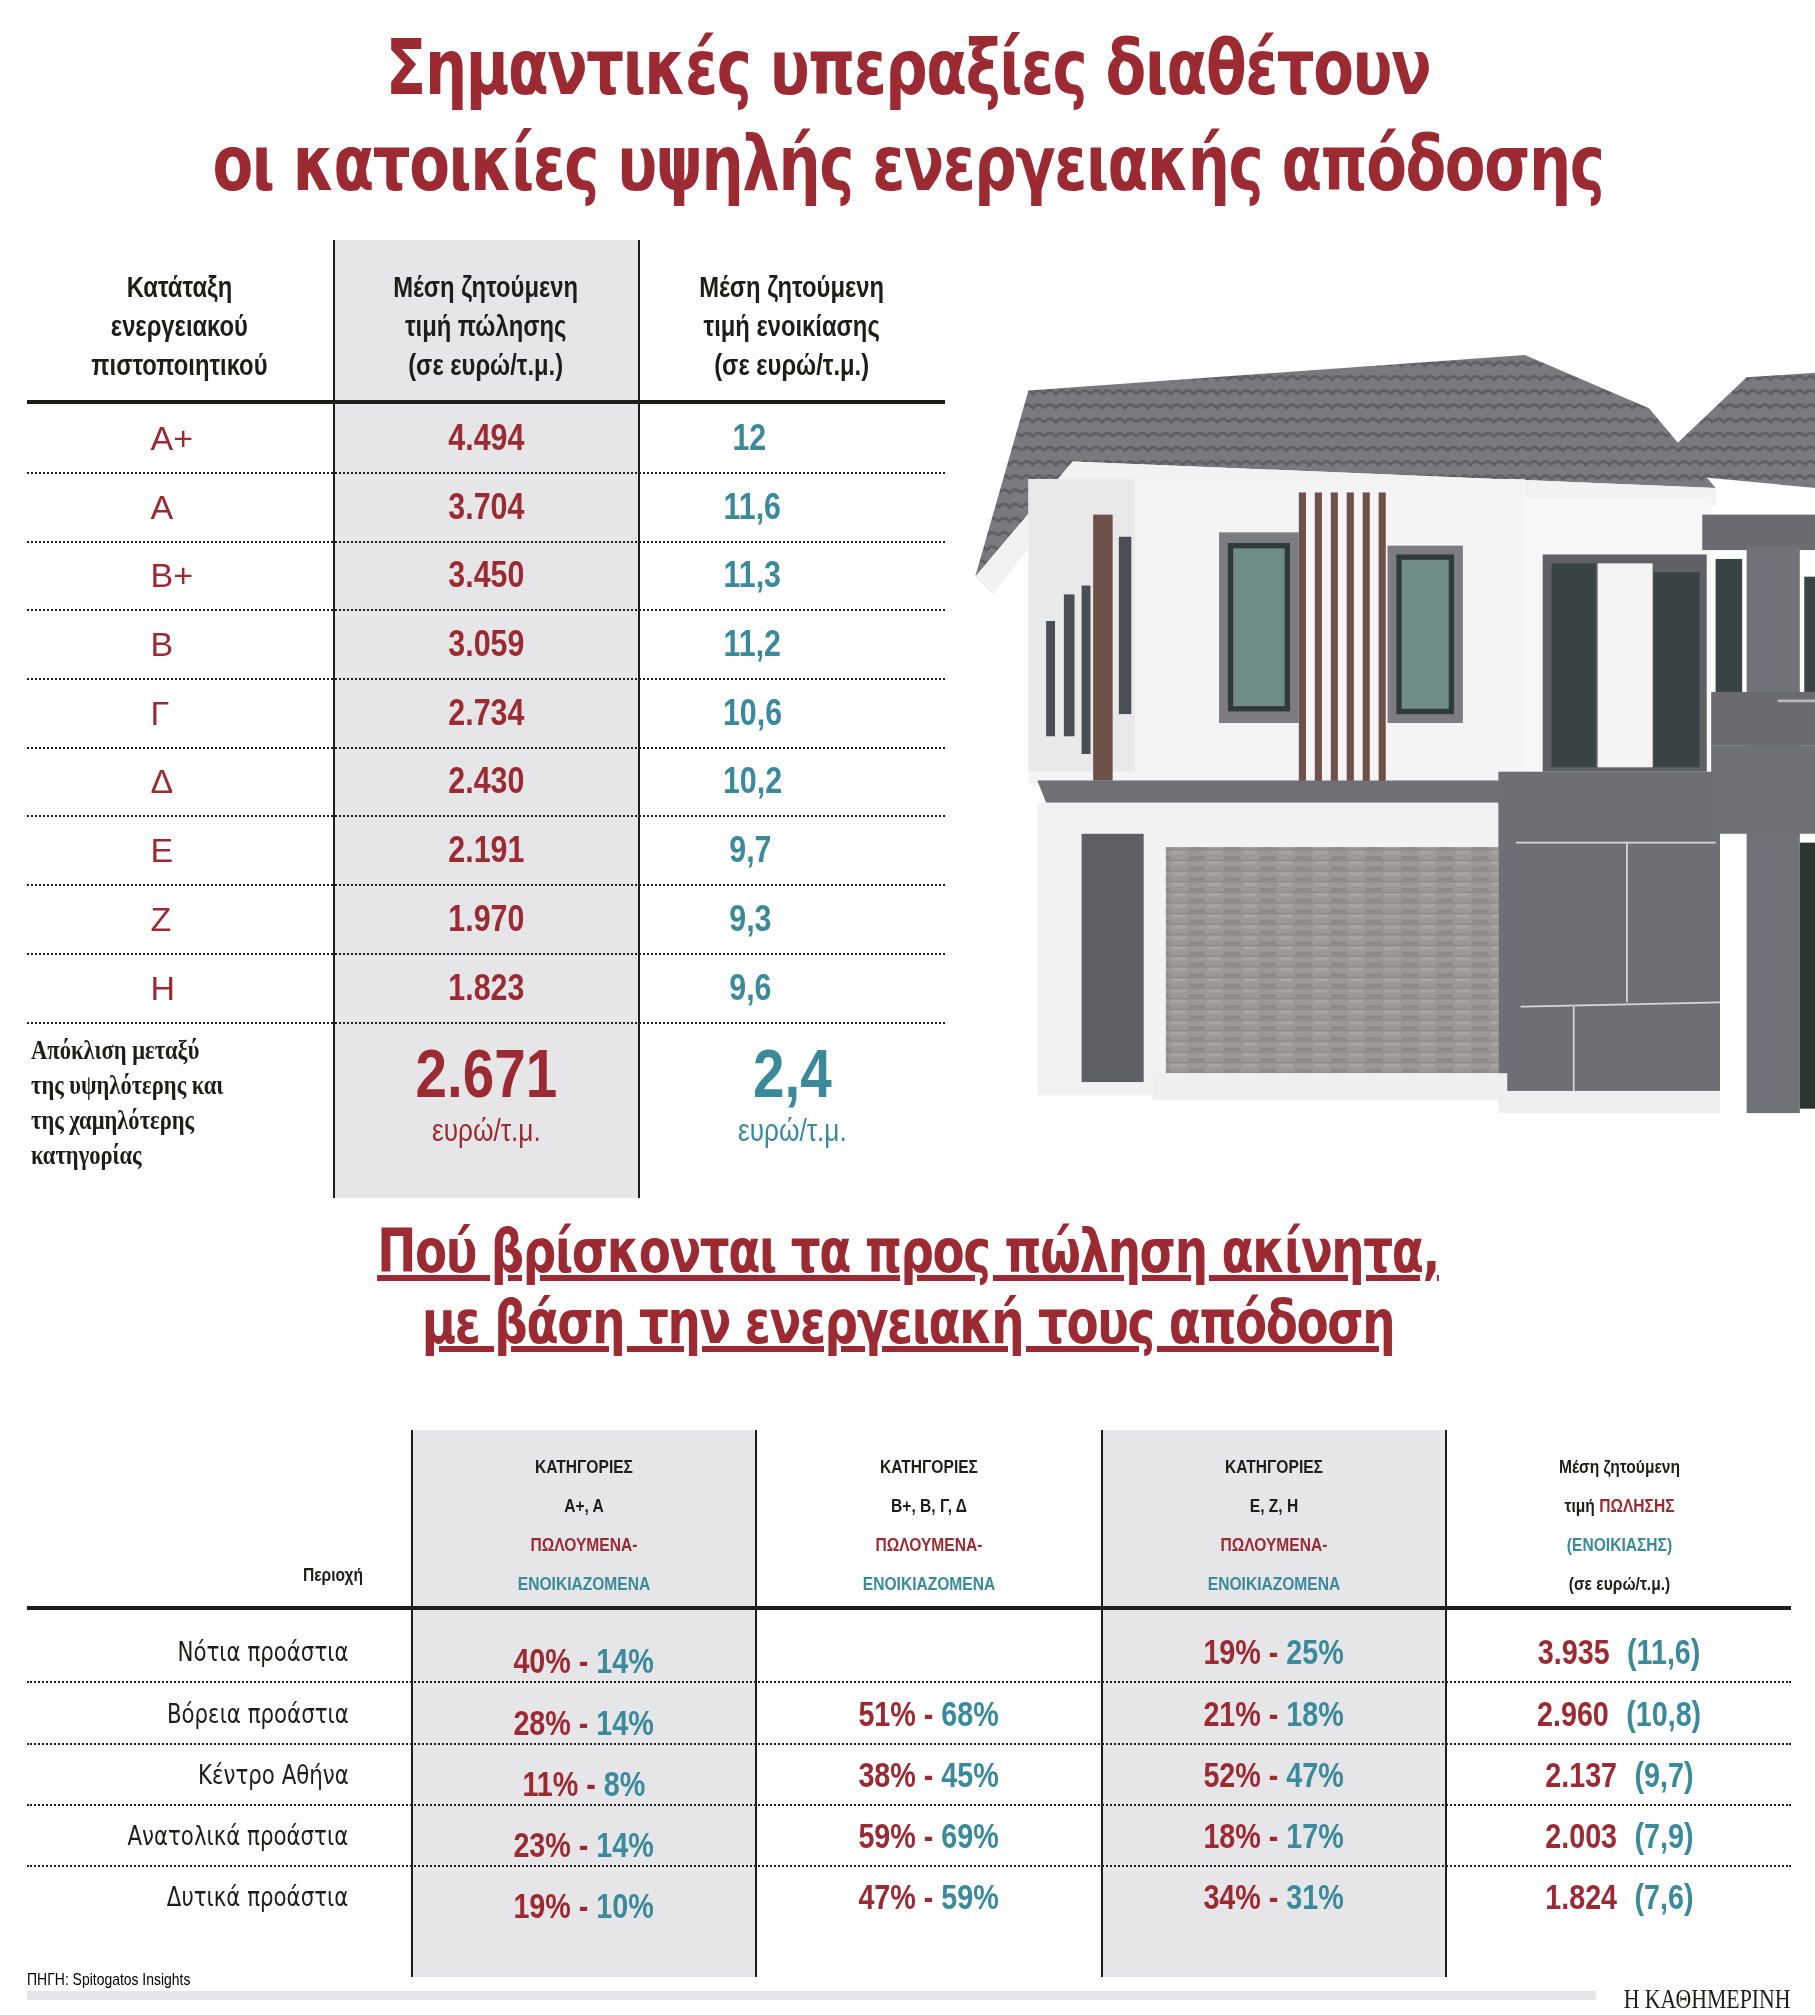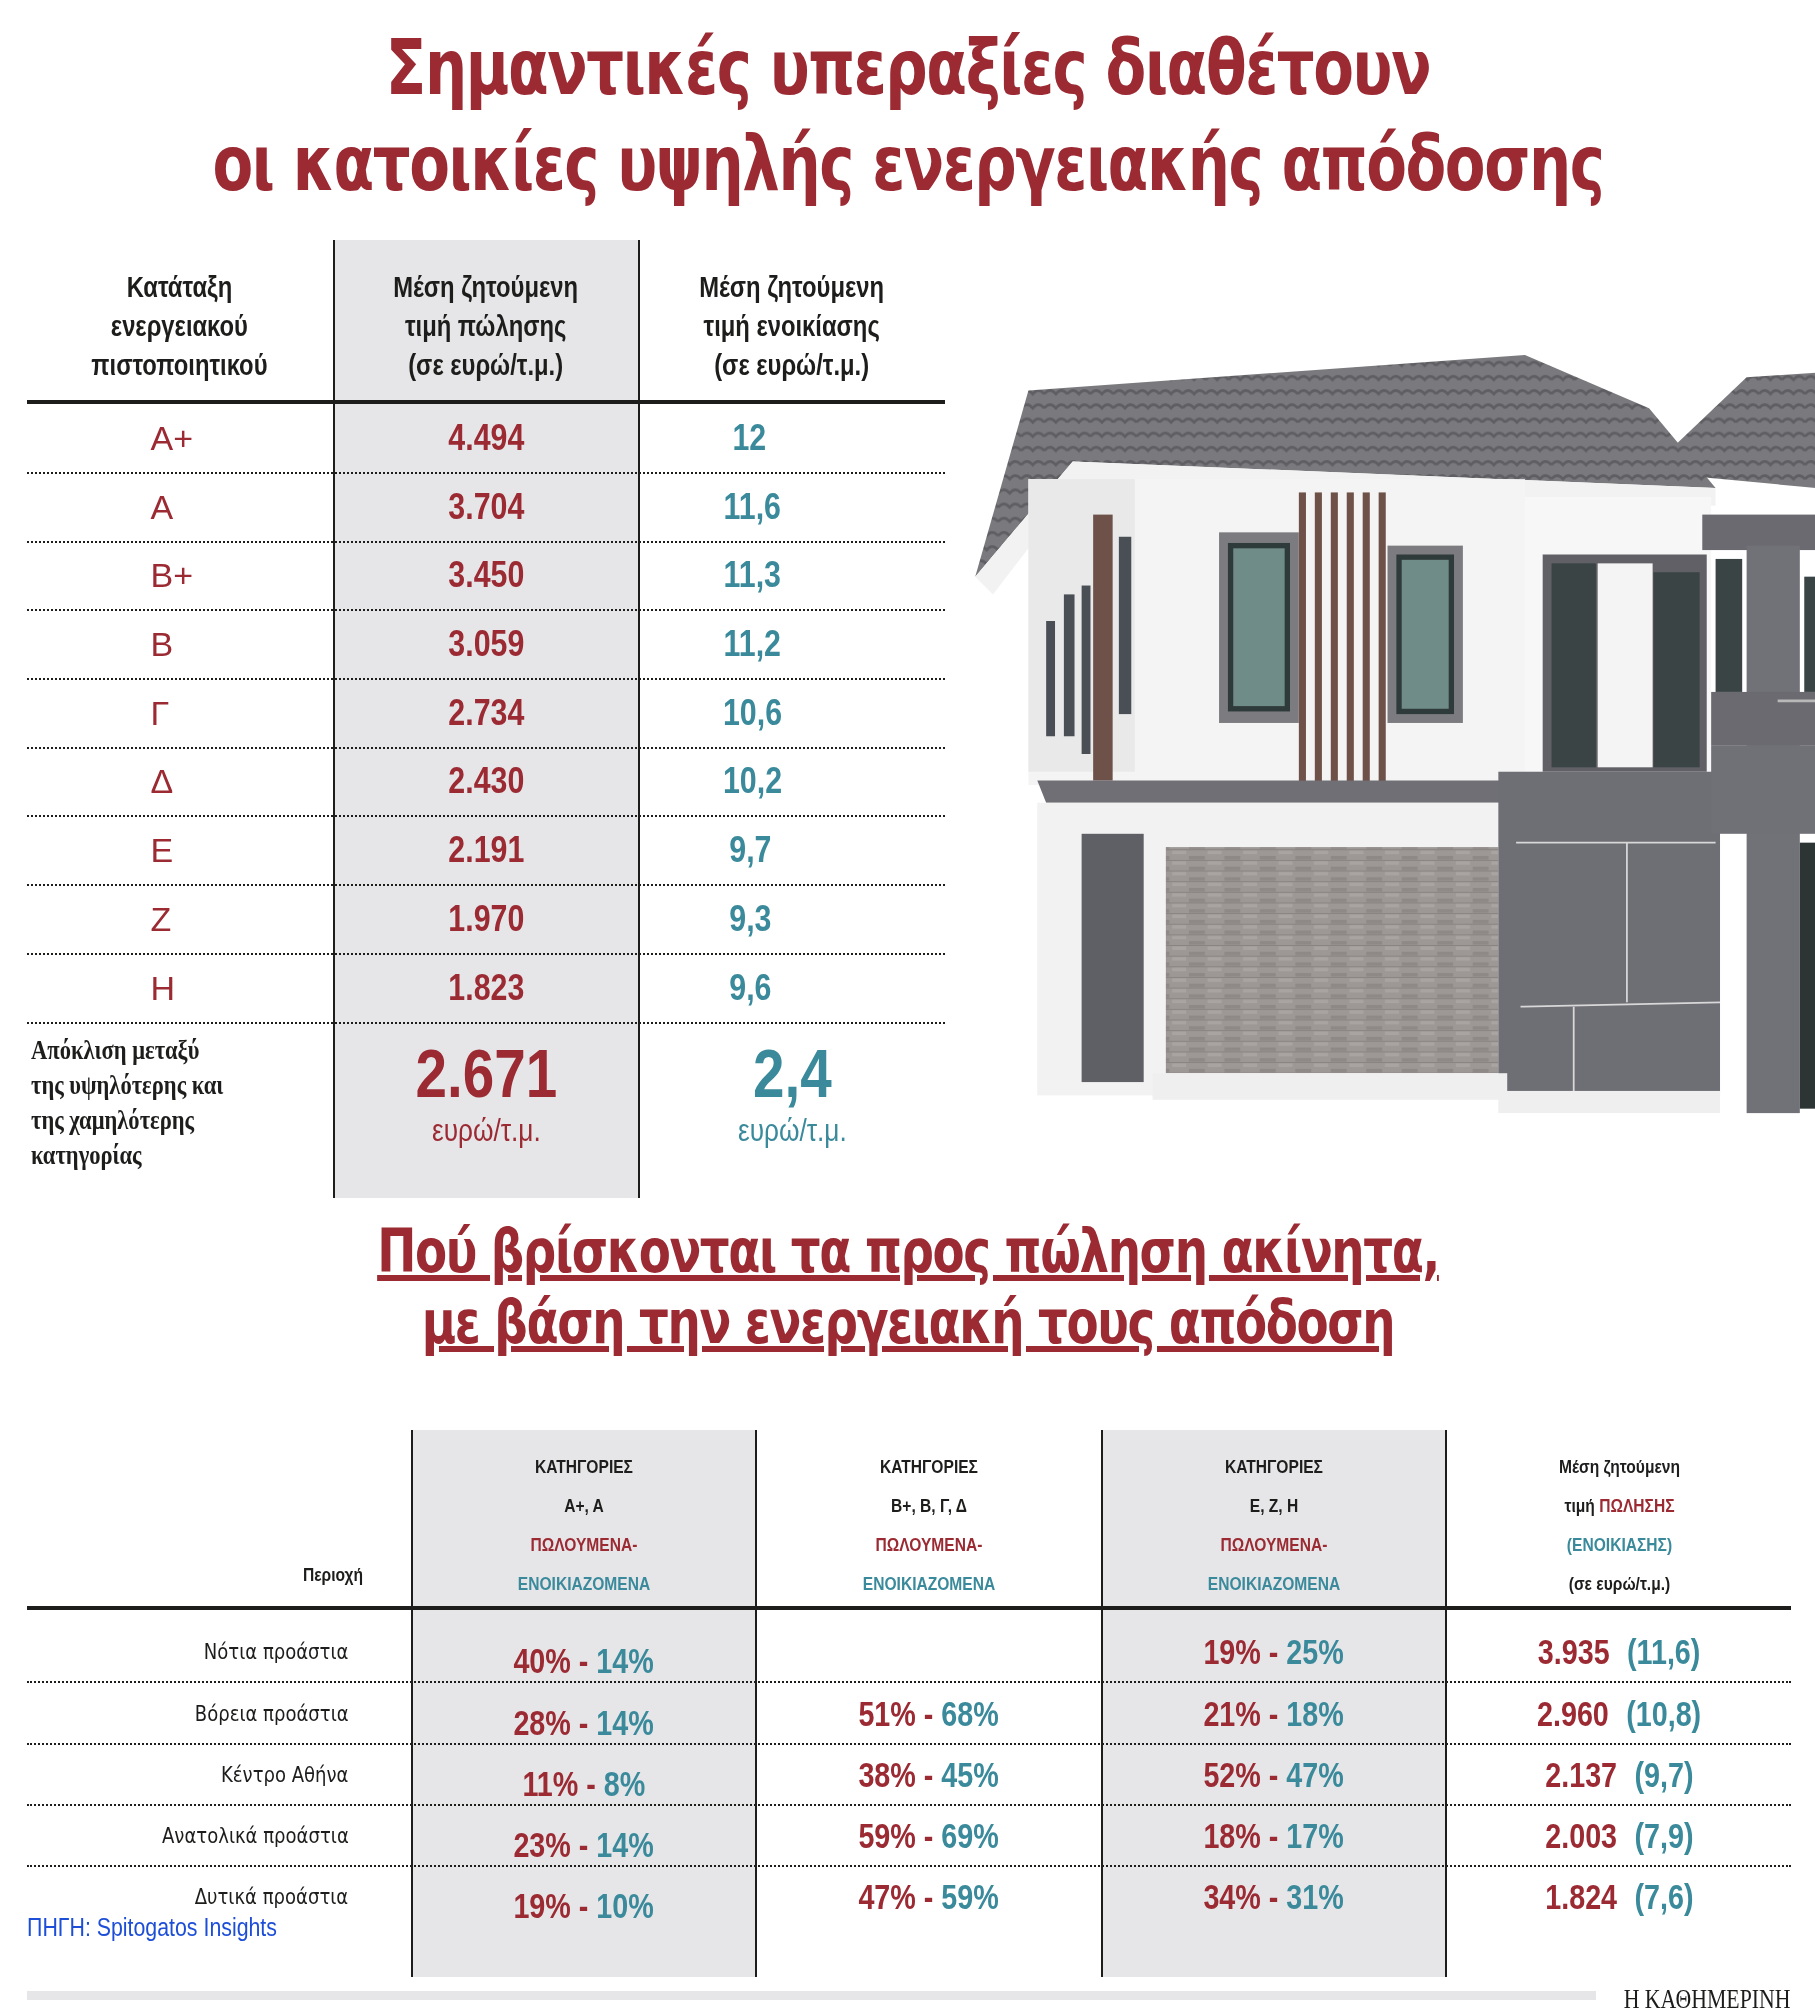--- a/index.html
+++ b/index.html
@@ -60,28 +60,28 @@
              display: flex; flex-direction: column; justify-content: center; }
   .t2 .hdr.c0 { left: 0; width: 384px; justify-content: flex-end; text-align: right; padding-right: 48px; padding-bottom: 8.9px; }
   .t2 .hdr.c1 { left: 384px; width: 346px; }
   .t2 .hdr.c2 { left: 730px; width: 344px; }
   .t2 .hdr.c3 { left: 1074px; width: 346px; }
   .t2 .hdr.c4 { left: 1420px; width: 345px; }
   .t2 .row { position: absolute; left: 0; width: 1764px; height: 61px; border-bottom: 2.7px dotted #1d1d1b; }
   .t2 .row.last { border-bottom: none; }
   .t2 .row .cell { position: absolute; top: 0; height: 59px; display: flex; align-items: center; justify-content: center;
                    font-size: 35px; font-weight: bold; }
-  .t2 .row .region { left: 0; width: 384px; justify-content: flex-end; padding-right: 62px; font-weight: normal; font-size: 22px; }
+  .t2 .row .region { left: 0; width: 384px; justify-content: flex-end; padding-right: 62px; font-weight: normal; font-size: 26px; }
   .t2 .row .p1 { left: 384px; width: 346px; align-items: flex-end; }
   .t2 .row .p2 { left: 730px; width: 344px; }
   .t2 .row .p3 { left: 1074px; width: 346px; }
   .t2 .row .price { left: 1420px; width: 345px; }
   .price .pr { display: inline-block; min-width: 99px; text-align: left; }
 
-  .source { position: absolute; left: 26.6px; top: 1912px; font-size: 26px; color: #1d4ed8; }
+  .source { position: absolute; left: 26.6px; top: 1970px; font-size: 17px; color: #000000; }
   .brand { position: absolute; right: 25px; top: 1984px; font-family: "Liberation Serif", serif; font-size: 26.6px; color: #1d1d1b; }
   .bottom-bar { position: absolute; left: 26.6px; top: 1991px; width: 1569px; height: 8.9px; background: #e6e6e8; }
 </style>
 </head>
 <body>
 
 <h1 id="title1" class="title">
   <span class="line">Σημαντικές υπεραξίες διαθέτουν</span>
   <span class="line">οι κατοικίες υψηλής ενεργειακής απόδοσης</span>
 </h1>

